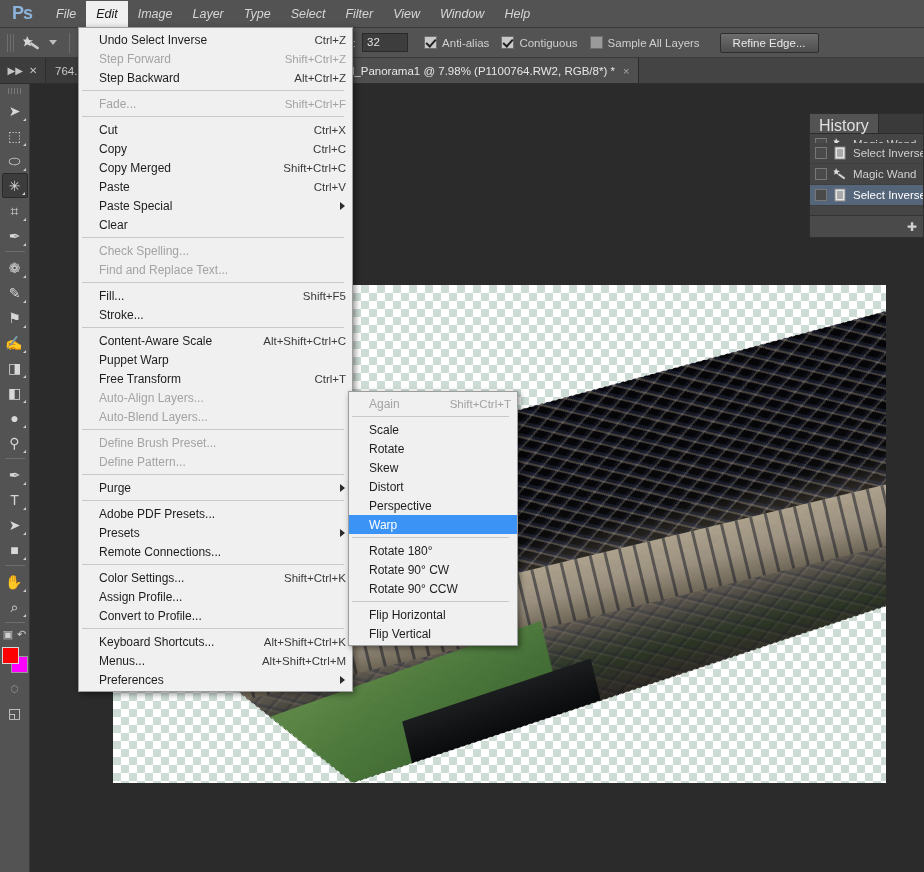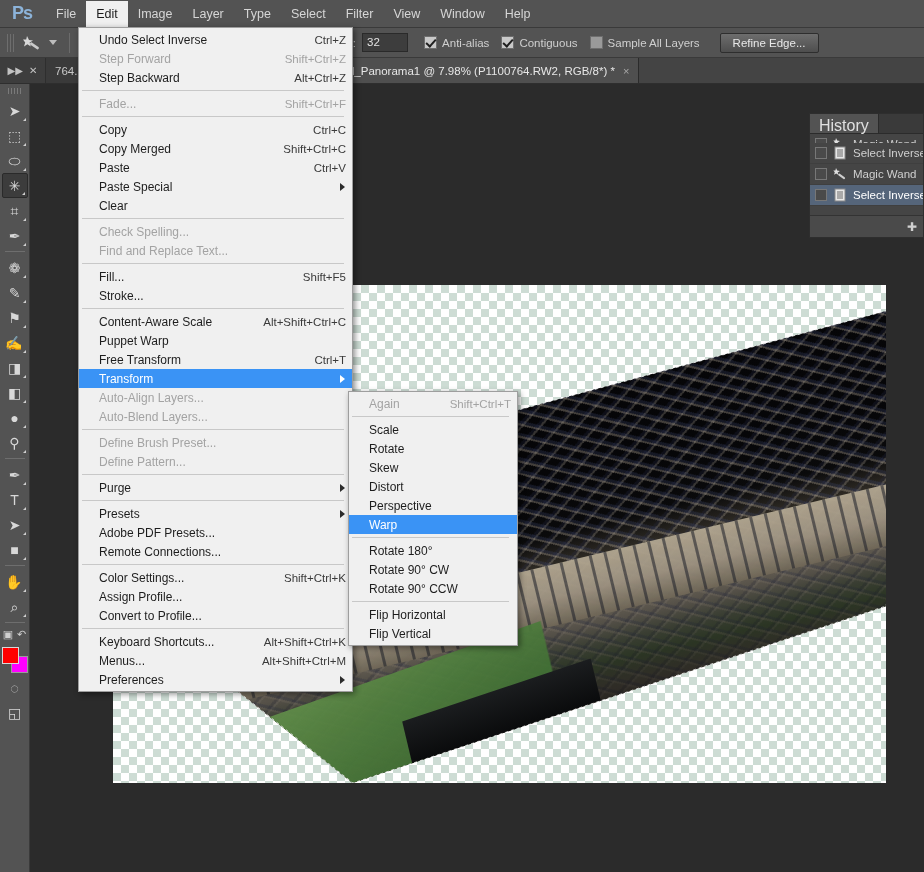--- a/index.html
+++ b/index.html
@@ -24,21 +24,21 @@
     display: flex; align-items: center;
     border-bottom: 1px solid #3a3a3a;
   }
   .ps-logo {
     color: #8cb3d9; font-weight: bold; font-size: 18px;
     padding: 0 14px 0 12px; letter-spacing: -1px;
     font-family: "Liberation Sans", sans-serif;
   }
   .menu-item {
     color: #d6d6d6; font-size: 12.5px; padding: 5px 10px;
-    line-height: 16px; cursor: default;
+    line-height: 16px; cursor: default; font-style: italic;
   }
   .menu-item.active { background: #f0f0f0; color: #1a1a1a; }
 
   
   #optionsbar {
     position: absolute; left: 0; top: 28px; width: 924px; height: 30px;
     background: #535353;
     border-bottom: 1px solid #3a3a3a;
     display: flex; align-items: center; padding-left: 4px;
   }
@@ -535,20 +535,24 @@
         <span class="label">Step Backward</span>
         <span class="accel">Alt+Ctrl+Z</span>
       </div>
       <div class="msep"></div>
       <div class="mi dim">
         <span class="label">Fade...</span>
         <span class="accel">Shift+Ctrl+F</span>
       </div>
       <div class="msep"></div>
       <div class="mi">
+        <span class="label">Cut</span>
+        <span class="accel">Ctrl+X</span>
+      </div>
+      <div class="mi">
         <span class="label">Copy</span>
         <span class="accel">Ctrl+C</span>
       </div>
       <div class="mi">
         <span class="label">Copy Merged</span>
         <span class="accel">Shift+Ctrl+C</span>
       </div>
       <div class="mi">
         <span class="label">Paste</span>
         <span class="accel">Ctrl+V</span>
@@ -580,51 +584,47 @@
         <span class="label">Content-Aware Scale</span>
         <span class="accel">Alt+Shift+Ctrl+C</span>
       </div>
       <div class="mi">
         <span class="label">Puppet Warp</span>
       </div>
       <div class="mi">
         <span class="label">Free Transform</span>
         <span class="accel">Ctrl+T</span>
       </div>
-      <div class="mi hl">
-        <span class="label">Transform</span>
-        <span class="sub-arrow"></span>
-      </div>
       <div class="mi dim">
         <span class="label">Auto-Align Layers...</span>
       </div>
       <div class="mi dim">
         <span class="label">Auto-Blend Layers...</span>
       </div>
       <div class="msep"></div>
       <div class="mi dim">
         <span class="label">Define Brush Preset...</span>
       </div>
       <div class="mi dim">
         <span class="label">Define Pattern...</span>
       </div>
       <div class="msep"></div>
       <div class="mi">
         <span class="label">Purge</span>
         <span class="sub-arrow"></span>
       </div>
       <div class="msep"></div>
       <div class="mi">
+        <span class="label">Adobe PDF Presets...</span>
+      </div>
+      <div class="mi">
         <span class="label">Presets</span>
         <span class="sub-arrow"></span>
       </div>
       <div class="mi">
-        <span class="label">Adobe PDF Presets...</span>
-      </div>
-      <div class="mi">
         <span class="label">Remote Connections...</span>
       </div>
       <div class="msep"></div>
       <div class="mi">
         <span class="label">Color Settings...</span>
         <span class="accel">Shift+Ctrl+K</span>
       </div>
       <div class="mi">
         <span class="label">Assign Profile...</span>
       </div>

